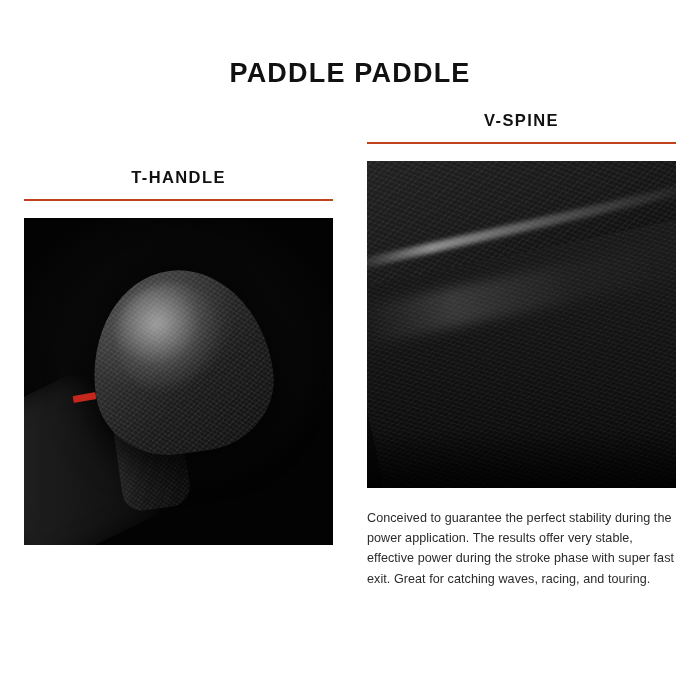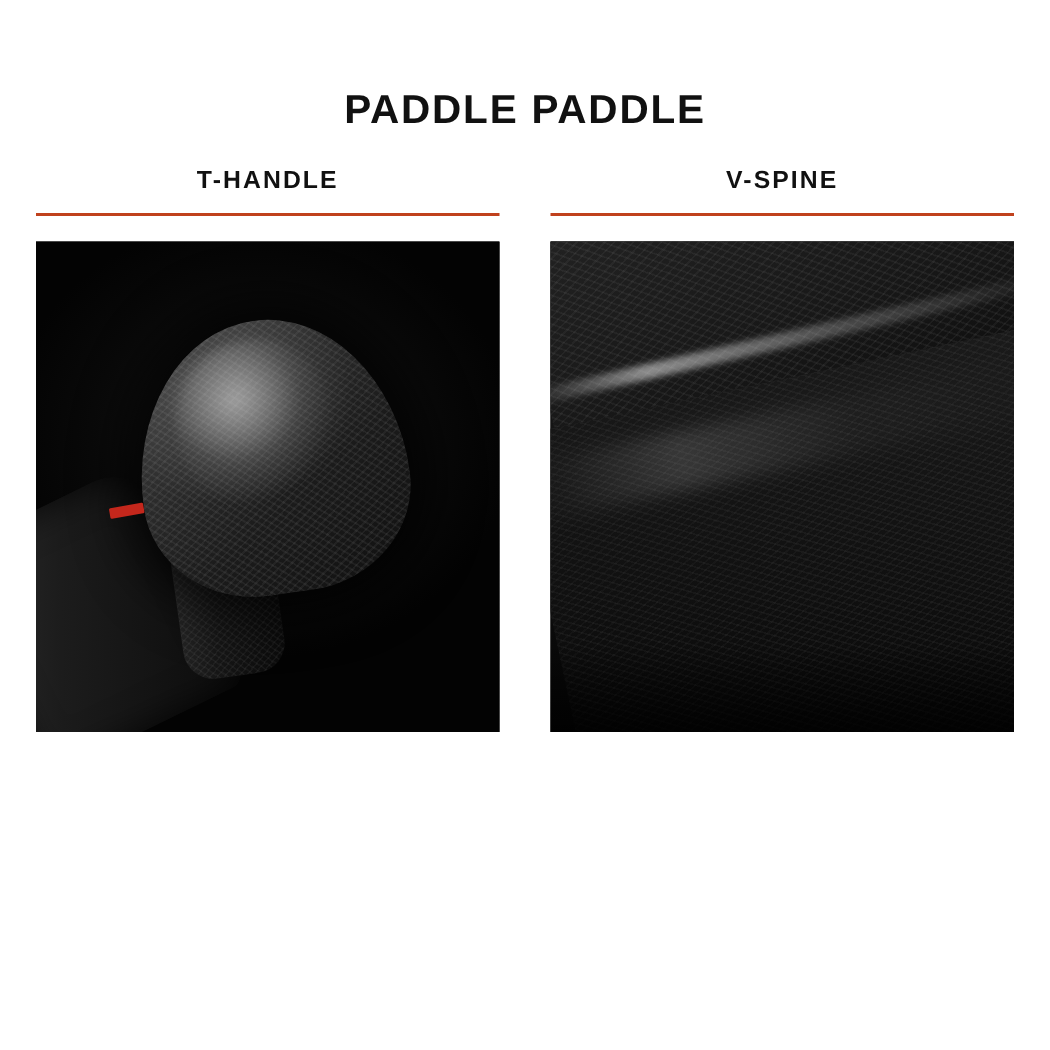--- a/index.html
+++ b/index.html
@@ -257,16 +257,17 @@
         <div class="vspine-face-a">
           <div class="weave-a"></div>
         </div>
         <div class="vspine-face-b">
           <div class="weave-b"></div>
         </div>
         <div class="vspine-ridge"></div>
         <div class="vspine-sheen"></div>
         <div class="vspine-dark-edge"></div>
       </div>
+      <p class="caption">Conceived to guarantee the perfect stability during the power application. The results offer very stable, effective power during the stroke phase with super fast exit. Great for catching waves, racing, and touring.</p>
     </div>
 
   </div>
 </div>
 
 </body></html>

